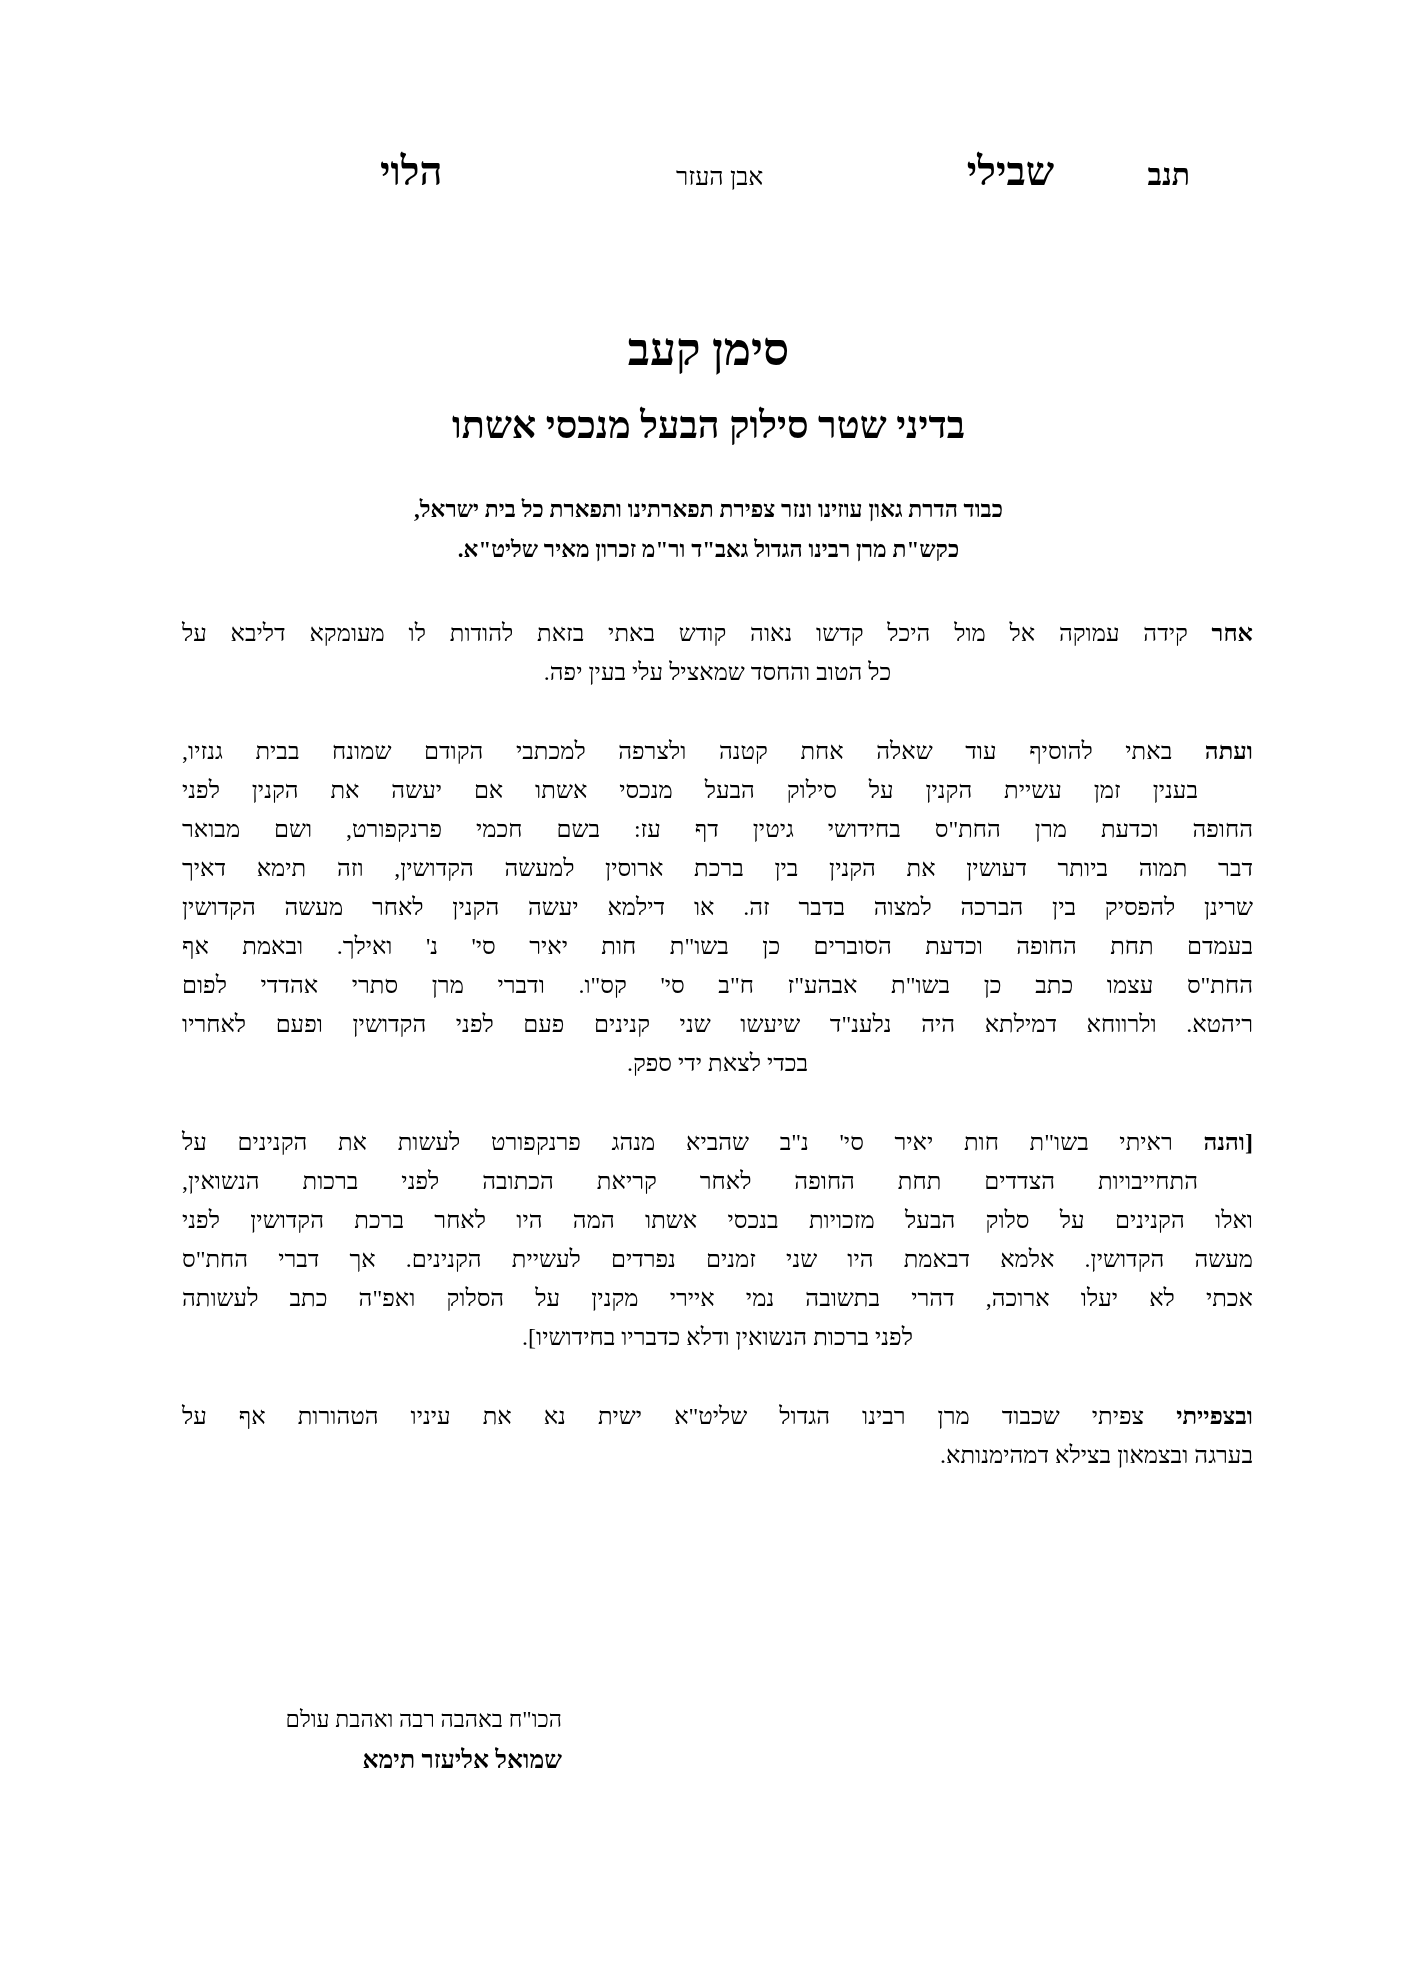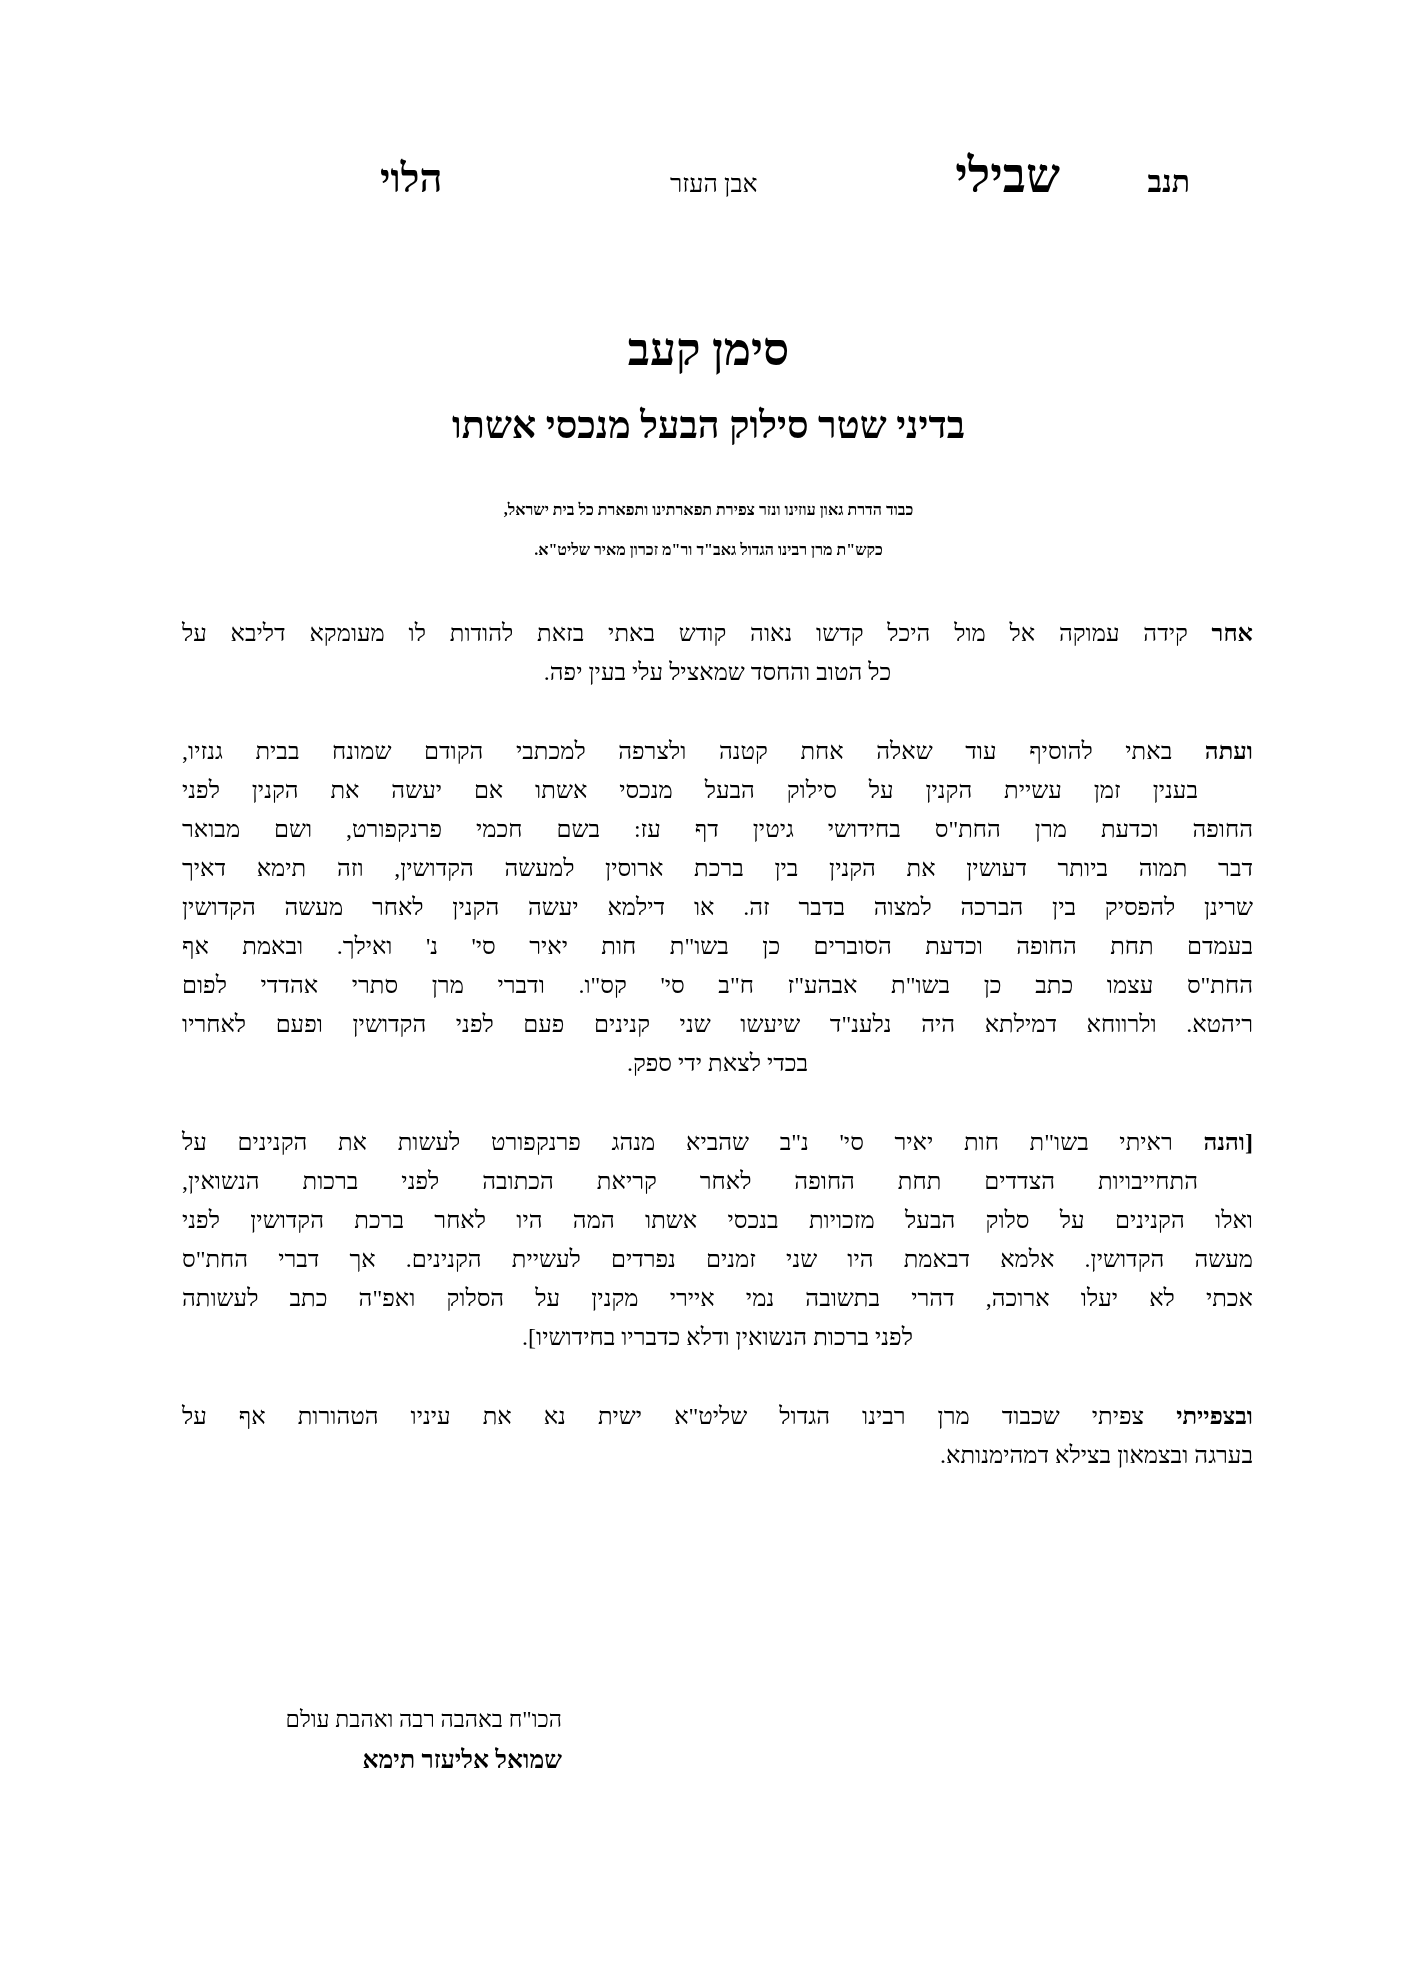--- a/index.html
+++ b/index.html
@@ -7,29 +7,29 @@
       width: 1417px; height: 1970px; position: relative; overflow: hidden;
       color: #000; font-family: "DejaVu Serif", "Liberation Serif", serif;
     }
     .page { position: absolute; left: 0; top: 0; width: 1417px; height: 1970px; direction: rtl; }
     .header {
       position: absolute; top: 148px; left: 380px; width: 810px; height: 50px;
       display: flex; flex-direction: row; justify-content: space-between; align-items: baseline;
       direction: rtl;
     }
     .hdr-page { font-family: "Liberation Serif", serif; font-size: 30px; font-weight: bold; }
-    .hdr-book { font-family: "Liberation Serif", serif; font-size: 48px; font-weight: bold; }
+    .hdr-book { font-family: "Liberation Serif", serif; font-size: 40px; font-weight: bold; }
     .hdr-section { font-family: "Liberation Serif", serif; font-size: 25px; margin-right: 110px; }
     .hdr-author { font-family: "Liberation Serif", serif; font-size: 40px; font-weight: bold; margin-right: 140px; }
     .title-block { position: absolute; top: 318px; left: 0; width: 1417px; text-align: center; }
     .siman-title { font-family: "Liberation Serif", serif; font-size: 46px; font-weight: bold; margin: 0; line-height: 64px; }
     .siman-subtitle { font-family: "Liberation Serif", serif; font-size: 38px; font-weight: bold; margin: 15px 0 0 0; line-height: 56px; }
     .address {
       position: absolute; top: 490px; left: 0; width: 1417px; text-align: center;
-      font-family: "Liberation Serif", serif; font-weight: bold; font-size: 16px; line-height: 40px;
+      font-family: "Liberation Serif", serif; font-weight: bold; font-size: 23px; line-height: 40px;
     }
     .body-text {
       position: absolute; top: 597px; left: 165px; width: 1105px;
       font-family: "Liberation Serif", serif; font-size: 24px; line-height: 39px;
       text-align: justify; text-align-last: center;
     }
     .para { margin: 17px; }
     .para + .para { margin-top: 40px; }
     .lead { font-weight: bold; }
     .line { display: block; text-align: justify; text-align-last: justify; }

